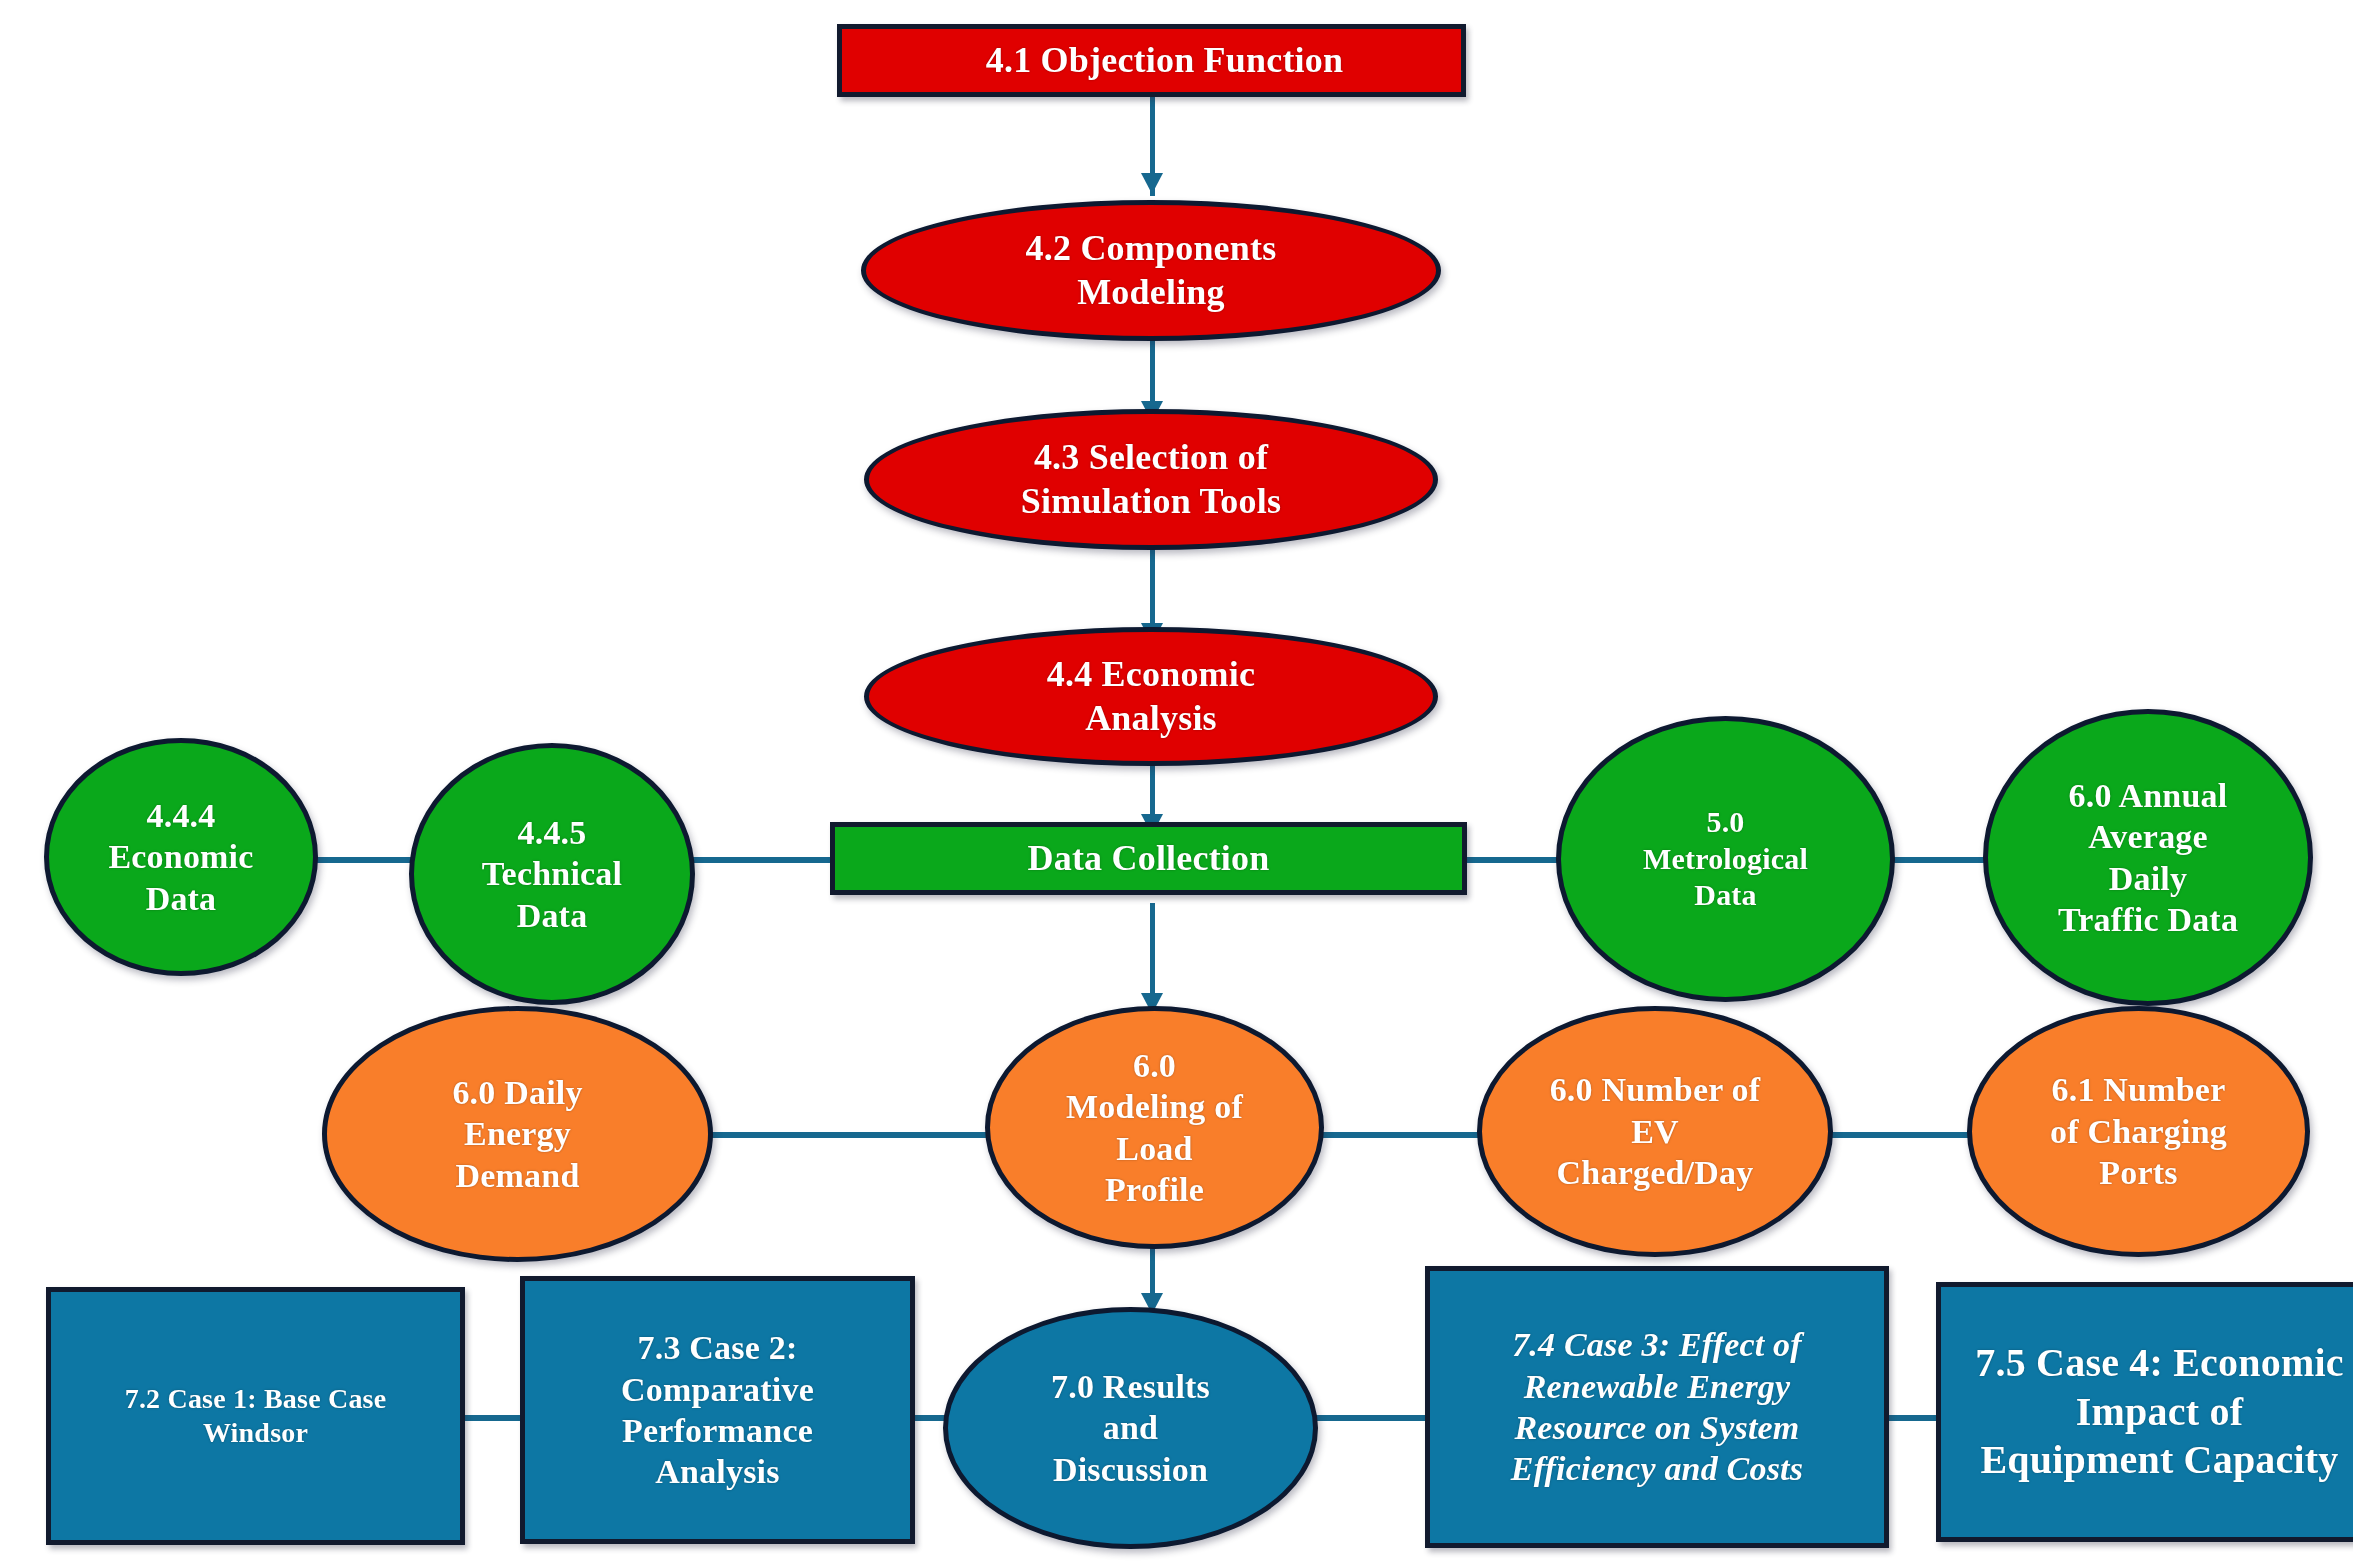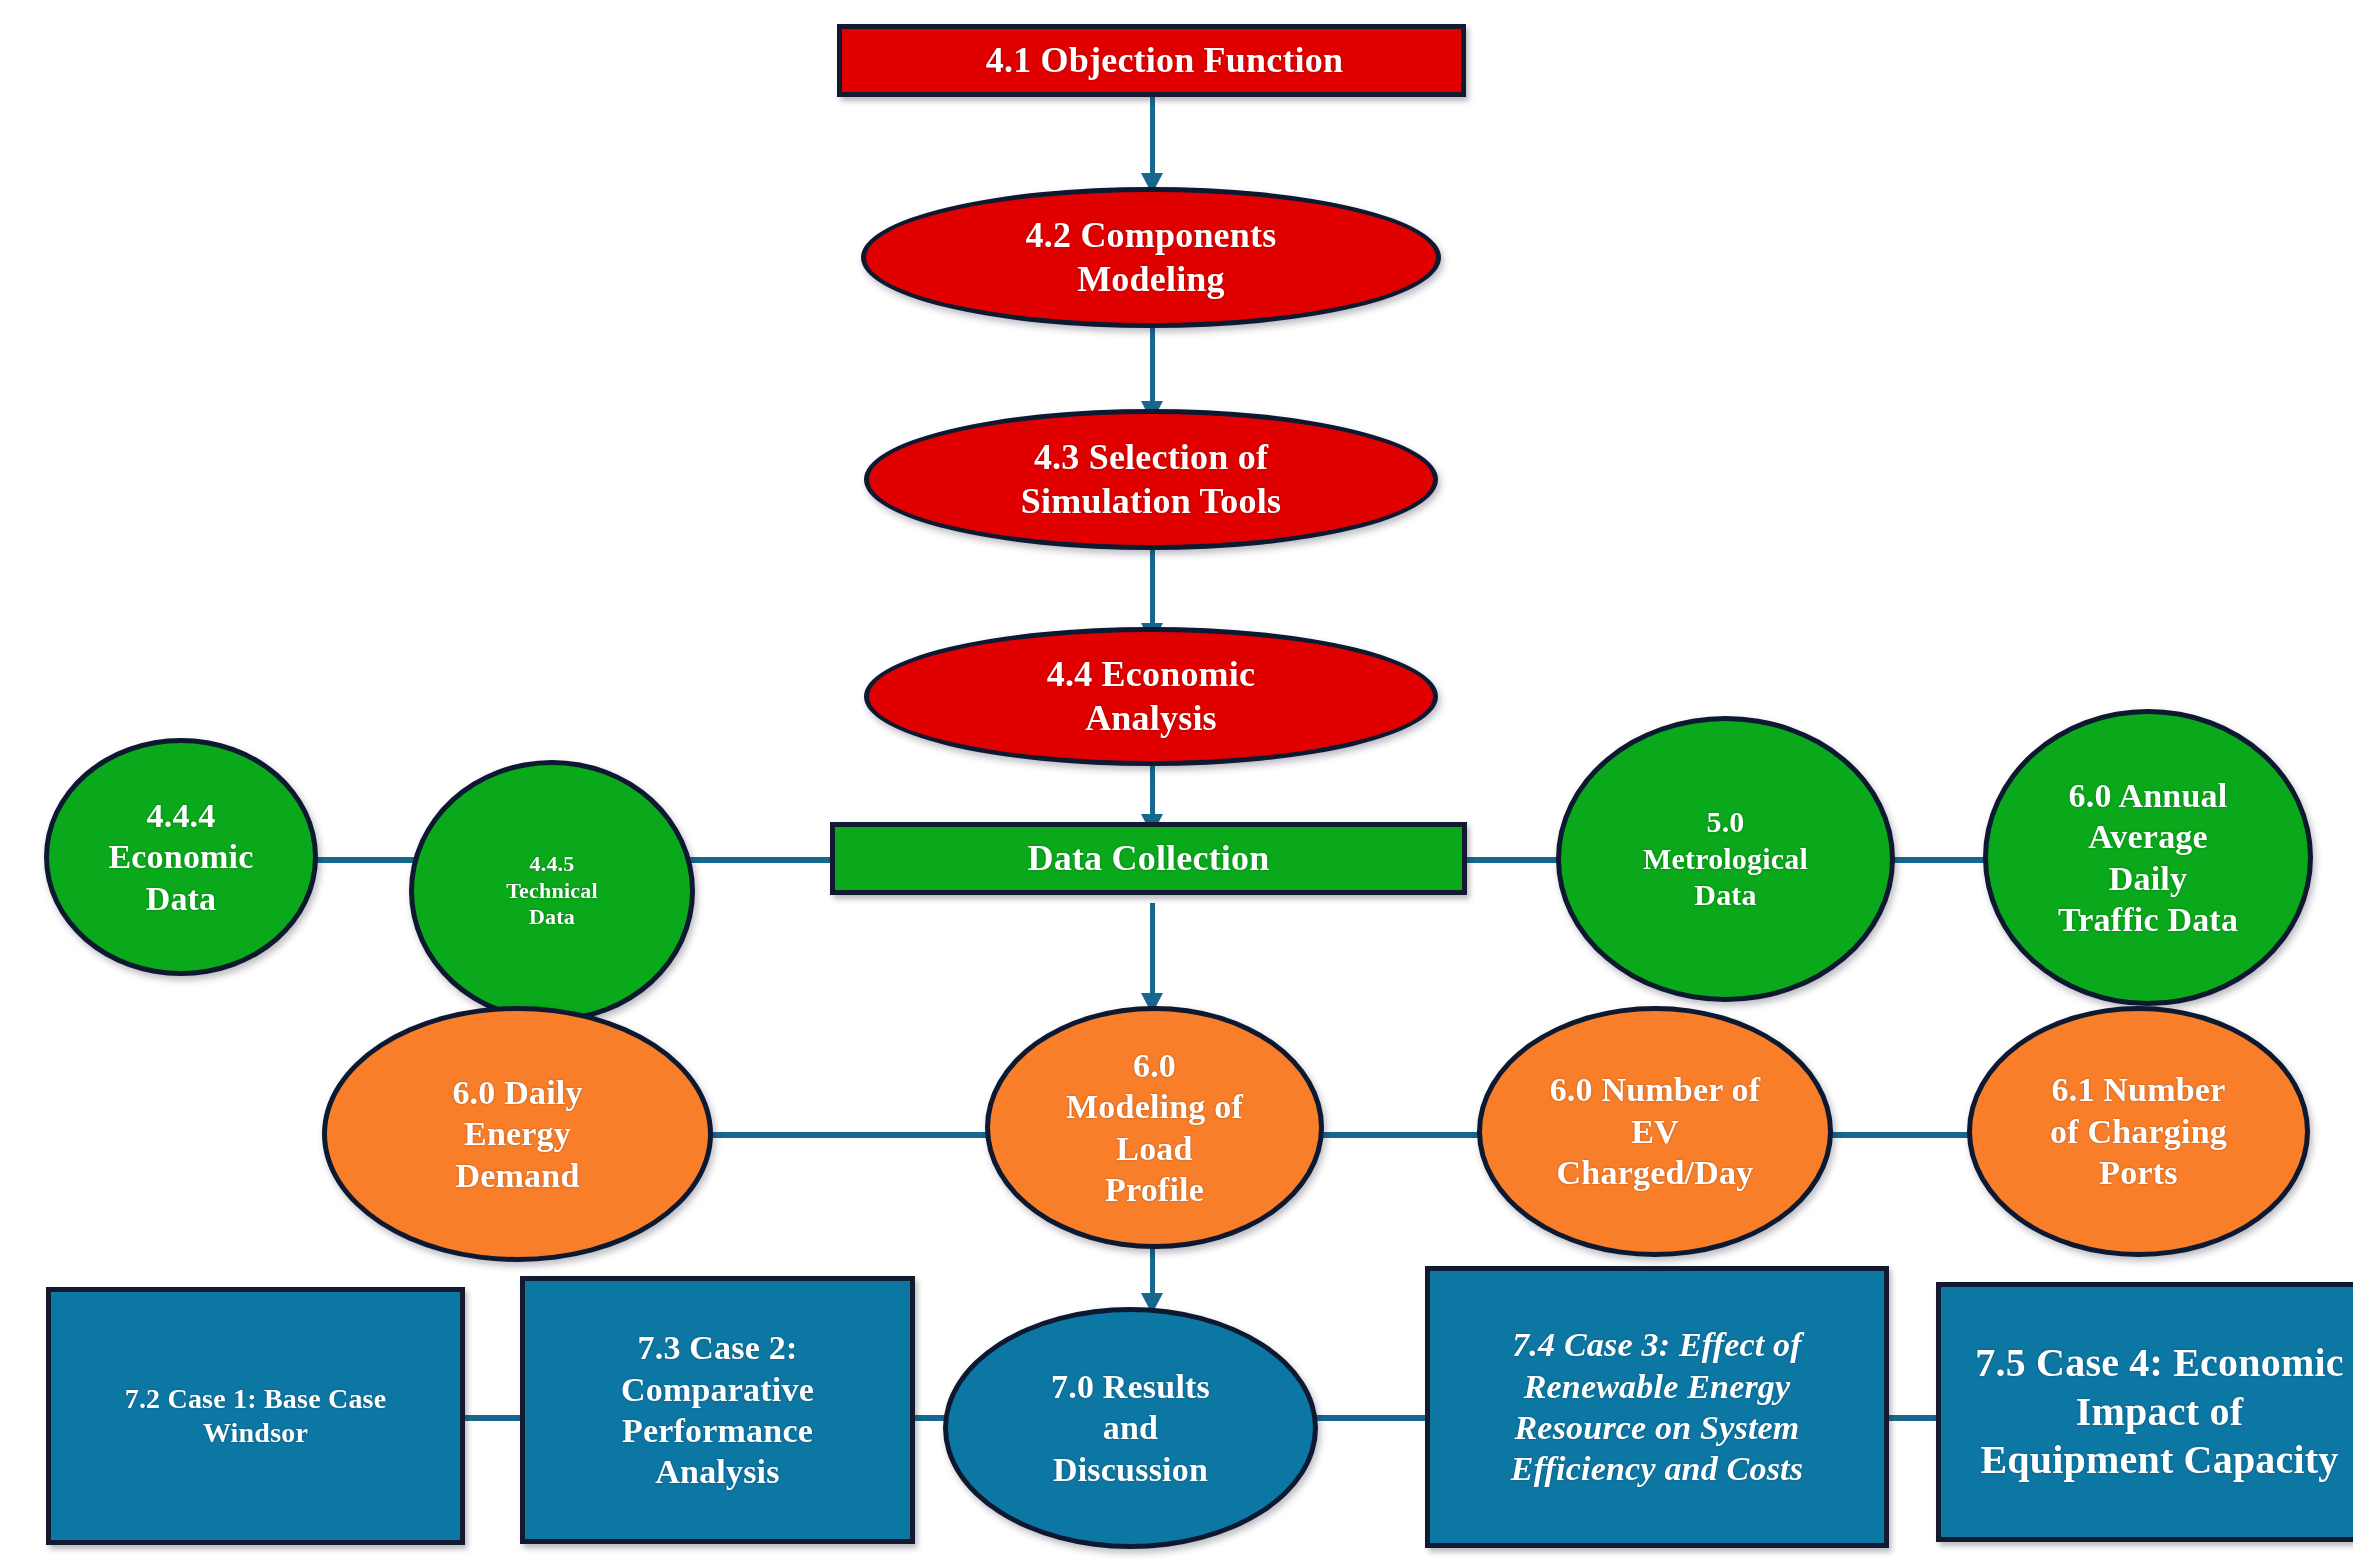--- a/index.html
+++ b/index.html
@@ -102,42 +102,42 @@
 
   <div class="conn h" style="left:463px; top:1415px; width:63px;"></div>
   <div class="conn h" style="left:914px; top:1415px; width:87px;"></div>
   <div class="conn h" style="left:1316px; top:1415px; width:111px;"></div>
   <div class="conn h" style="left:1885px; top:1415px; width:58px;"></div>
 
   <div class="node rect red" style="left:837px; top:24px; width:629px; height:73px; font-size:36px;padding-left:26px;">
     <span>4.1  Objection Function</span>
   </div>
 
-  <div class="node ellipse red" style="left:861px; top:187px; width:580px; height:141px; font-size:36px;">
+  <div class="node ellipse red" style="left:861px; top:200px; width:580px; height:141px; font-size:36px;">
     <span>4.2  Components
 Modeling</span>
   </div>
 
   <div class="node ellipse red" style="left:864px; top:409px; width:574px; height:141px; font-size:36px;">
     <span>4.3 Selection of
 Simulation Tools</span>
   </div>
 
   <div class="node ellipse red" style="left:864px; top:627px; width:574px; height:139px; font-size:36px;">
     <span>4.4 Economic
 Analysis</span>
   </div>
 
   <div class="node ellipse green" style="left:44px; top:738px; width:274px; height:238px; font-size:34px;text-align:center;">
     <span>4.4.4
 Economic
 Data</span>
   </div>
 
-  <div class="node ellipse green" style="left:409px; top:760px; width:286px; height:262px; font-size:22px;">
+  <div class="node ellipse green" style="left:409px; top:743px; width:286px; height:262px; font-size:34px;">
     <span>4.4.5
 Technical
 Data</span>
   </div>
 
   <div class="node rect green" style="left:830px; top:822px; width:637px; height:73px; font-size:36px;">
     <span>Data Collection</span>
   </div>
 
   <div class="node ellipse green" style="left:1556px; top:716px; width:339px; height:286px; font-size:30px;">

